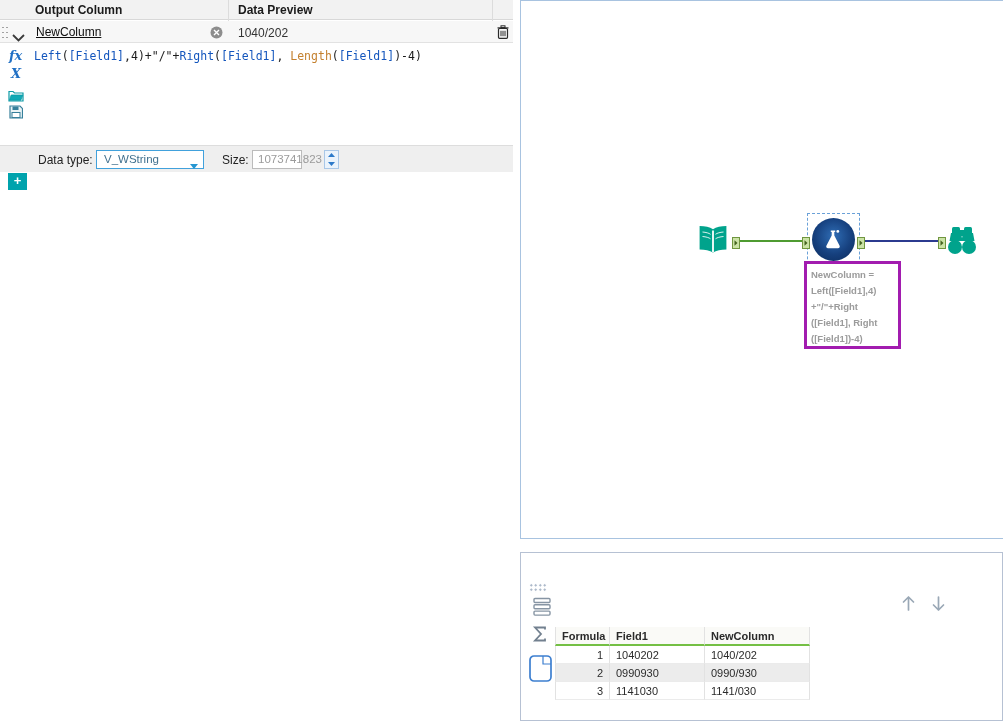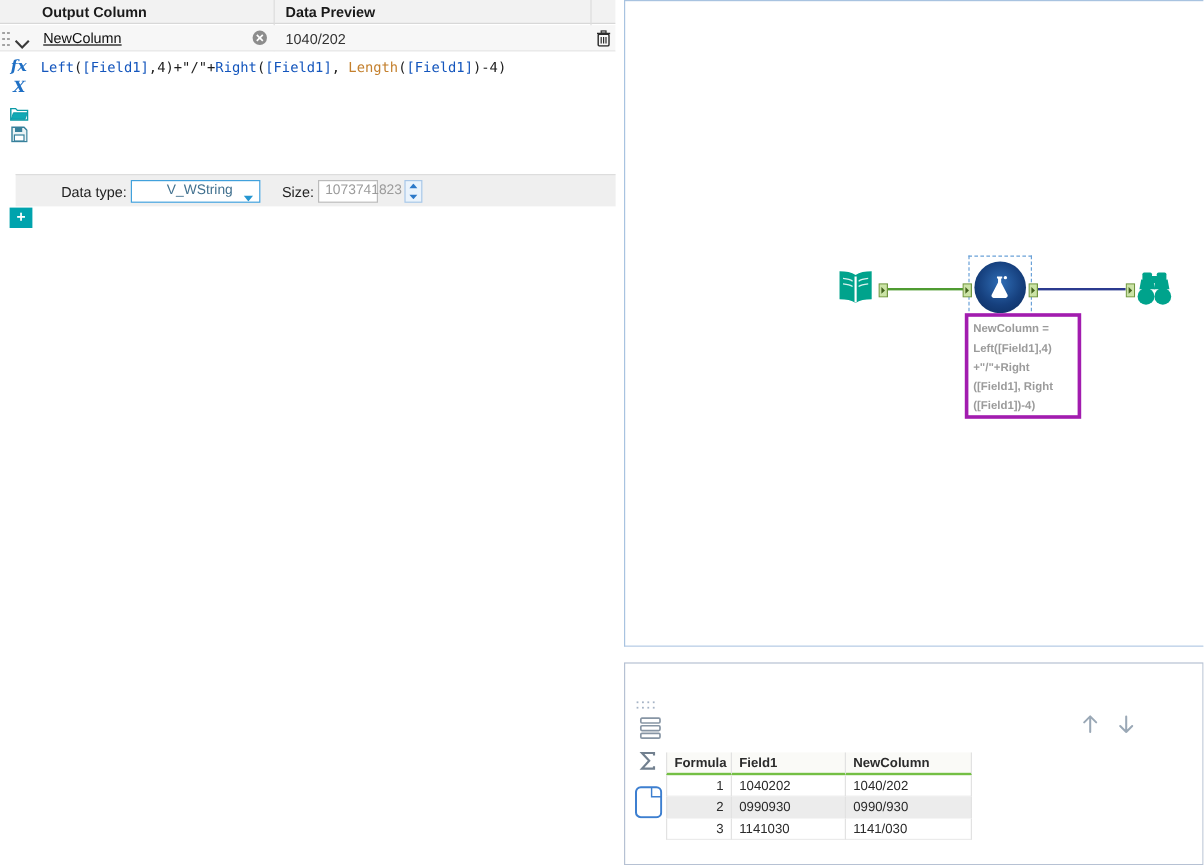--- a/index.html
+++ b/index.html
@@ -28,23 +28,23 @@
   .x-icon  { position:absolute; left:11px; top:66px; font-family:"DejaVu Serif", serif; font-style:italic; font-weight:bold; font-size:13px; color:#1f6fc4; }
   .folder-btn { position:absolute; left:8px; top:88px; }
   .save-btn { position:absolute; left:9px; top:105px; }
   .formula-line { position:absolute; left:34px; top:49px; font-family:"DejaVu Sans Mono", monospace; font-size:11.5px; white-space:pre; }
   .tk-fn  { color:#1456bd; }
   .tk-fld { color:#1456bd; }
   .tk-fn2 { color:#c4802e;text-align:right; }
   .tk-p   { color:#1c1c1c; }
   .tk-str { color:#1c1c1c; }
 
-  .datatype-bar { position:absolute; left:13px; top:145px; width:513px; height:27px; background:#efefef; border-top:1px solid #dddddd; }
+  .datatype-bar { position:absolute; left:0; top:145px; width:513px; height:27px; background:#efefef; border-top:1px solid #dddddd; }
   .dt-label { position:absolute; left:38px; top:7px; font-size:12px; color:#222; }
-  .dt-select { position:absolute; left:96px; top:4px; width:108px; height:19px; background:#fff; border:1px solid #41a1dc; font-size:11.5px; color:#42718f; line-height:17px; padding-left:7px;text-align:center; }
+  .dt-select { position:absolute; left:96px; top:4px; width:108px; height:19px; background:#fff; border:1px solid #41a1dc; font-size:11.5px; color:#42718f; line-height:17px; padding-left:7px; }
   .dt-chev { position:absolute; right:5px; top:6px; }
   .size-label { position:absolute; left:222px; top:7px; font-size:12px; color:#222; }
   .size-input { position:absolute; left:252px; top:4px; width:50px; height:19px; background:#fff; border:1px solid #bbbbbb; font-size:11.5px; color:#9b9b9b; line-height:17px; padding-left:5px; }
   .spinner { position:absolute; left:324px; top:4px; width:15px; height:19px; background:#eaf3fc; border:1px solid #a9c7e7; }
   .spin-up, .spin-down { width:100%; height:50%; display:flex; align-items:center; justify-content:center; }
   .add-btn { position:absolute; left:8px; top:173px; width:19px; height:17px; background:#00a3ad; color:#fff; font-size:13px; font-weight:bold; text-align:center; line-height:16px; }
 
   
   .v-splitter { position:absolute; left:513px; top:0; width:7px; height:721px; background:#fff; }
   .h-splitter { position:absolute; left:520px; top:539px; width:483px; height:13px; background:#fff; }

